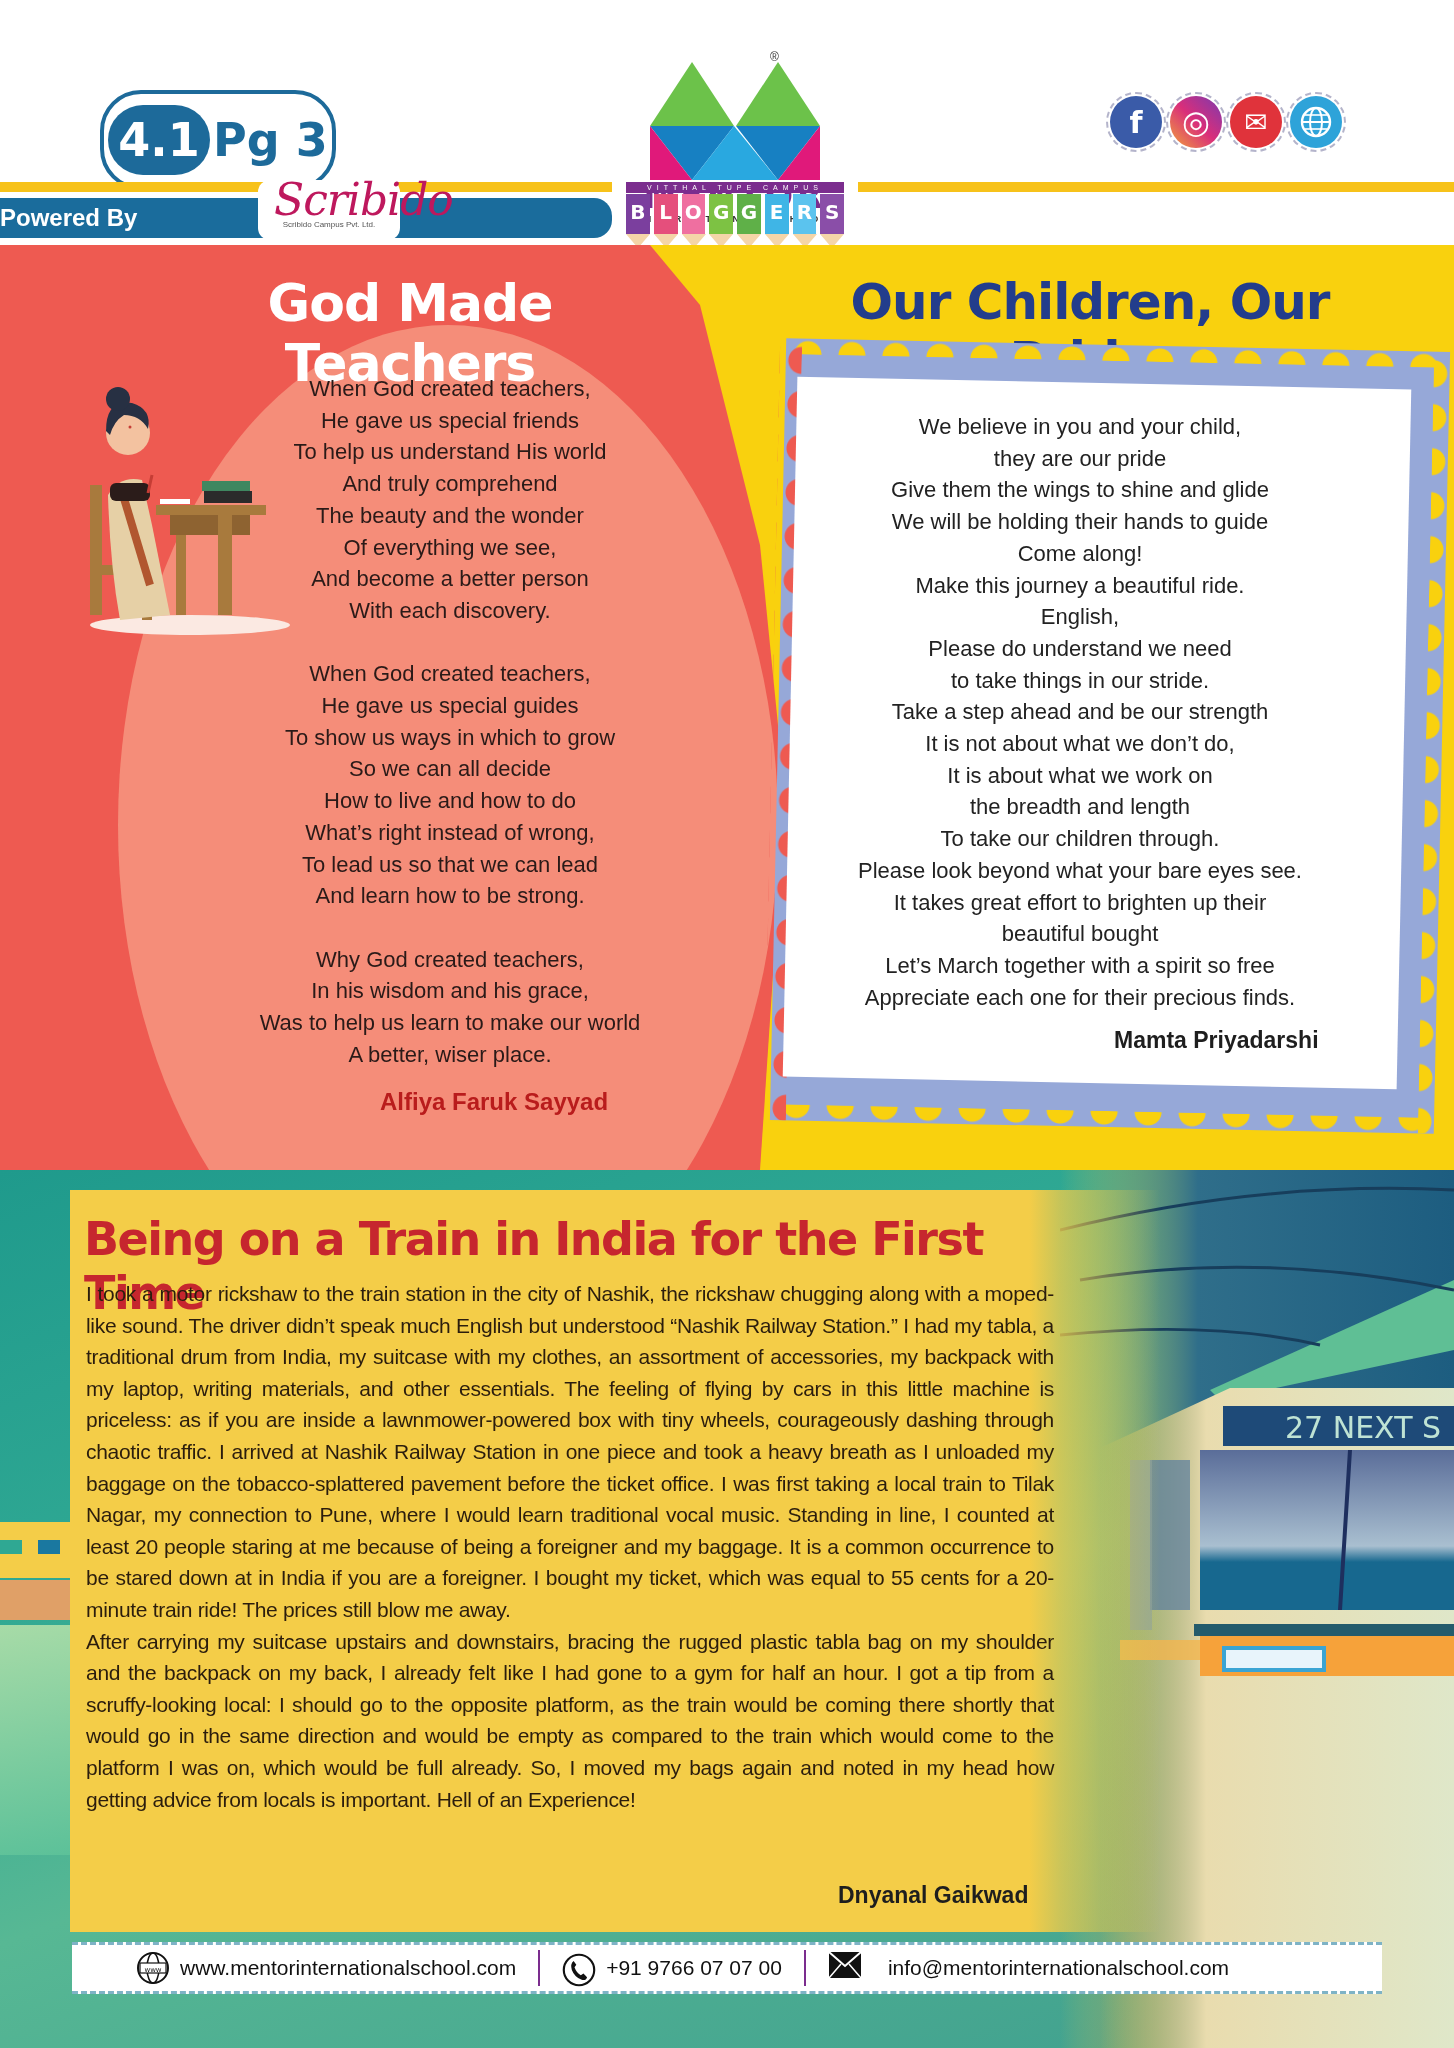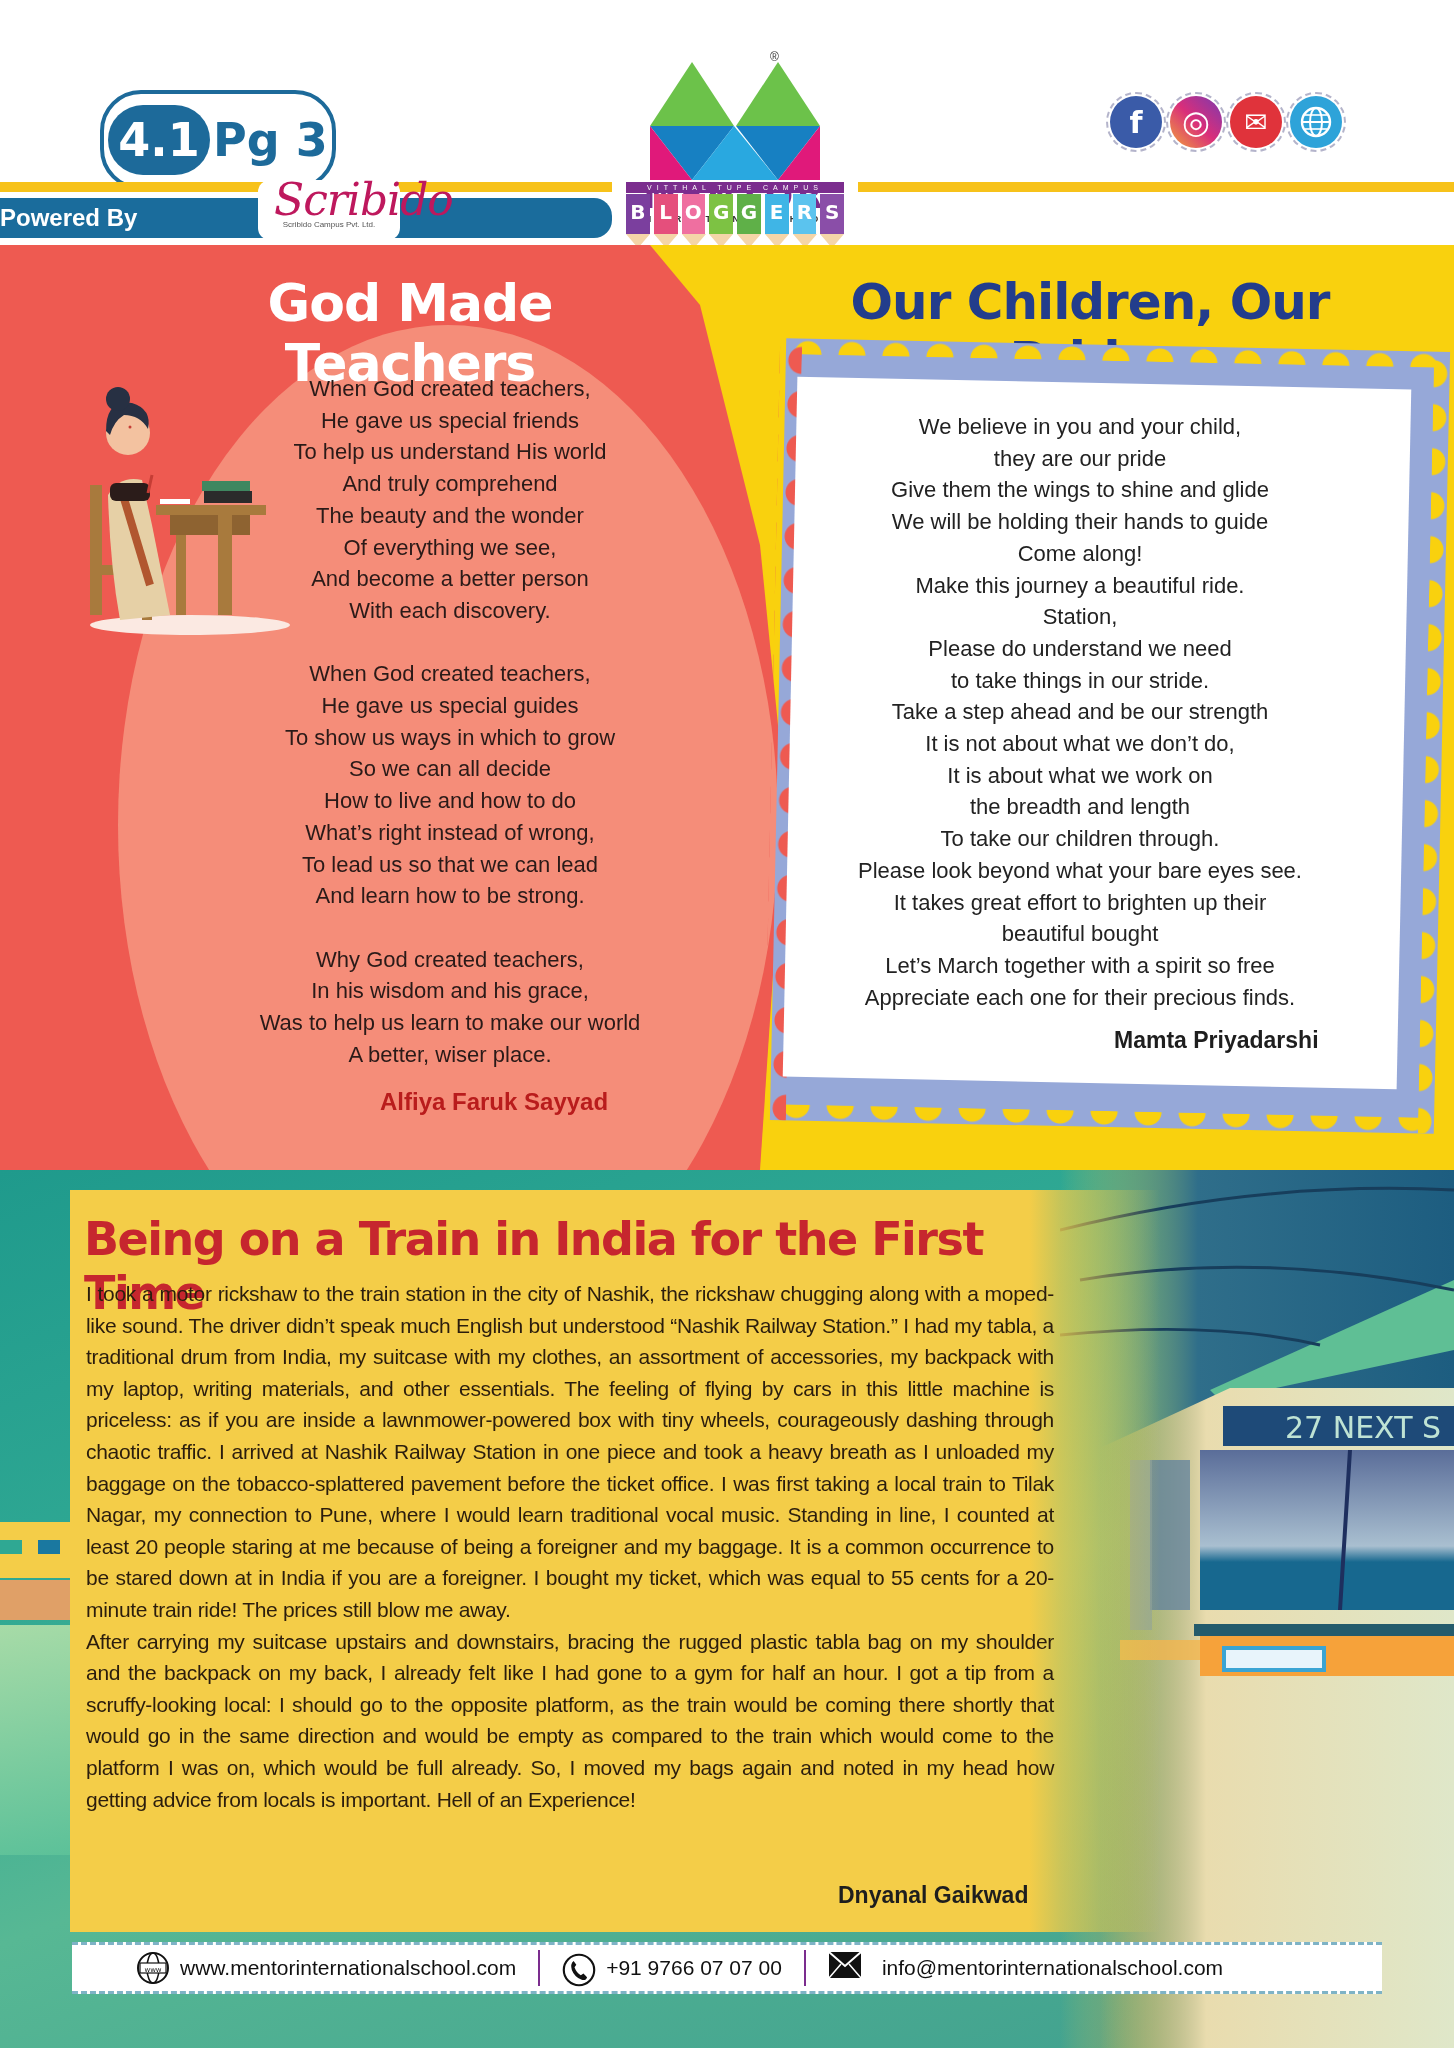--- a/index.html
+++ b/index.html
@@ -286,21 +286,21 @@
     <div class="stamp-edge stamp-right"></div>
   </div>
   <div class="stamp-paper"></div>
   <div class="poem2-body">
     <div>We believe in you and your child,</div>
     <div>they are our pride</div>
     <div>Give them the wings to shine and glide</div>
     <div>We will be holding their hands to guide</div>
     <div>Come along!</div>
     <div>Make this journey a beautiful ride.</div>
-    <div>Station,</div>
+    <div>English,</div>
     <div>Please do understand we need</div>
     <div>to take things in our stride.</div>
     <div>Take a step ahead and be our strength</div>
     <div>It is not about what we don’t do,</div>
     <div>It is about what we work on</div>
     <div>the breadth and length</div>
     <div>To take our children through.</div>
     <div>Please look beyond what your bare eyes see.</div>
     <div>It takes great effort to brighten up their</div>
     <div>beautiful bought</div>
@@ -387,16 +387,16 @@
     </div>
     <div class="contact-divider"></div>
     <div class="contact-item">
       <span class="c-icon">
         <svg width="34" height="28" viewBox="0 0 34 28">
           <rect x="1" y="1" width="32" height="26" fill="#111"></rect>
           <path d="M1 1 L17 15 L33 1" stroke="#fff" stroke-width="2" fill="none"></path>
           <path d="M1 27 L13 13 M33 27 L21 13" stroke="#fff" stroke-width="1.5"></path>
         </svg>
       </span>
-      <span style="margin-left:10px;">info@mentorinternationalschool.com</span>
+      <span style="margin-left:16px;">info@mentorinternationalschool.com</span>
     </div>
   </div>
 </div>
 
 </body></html>

